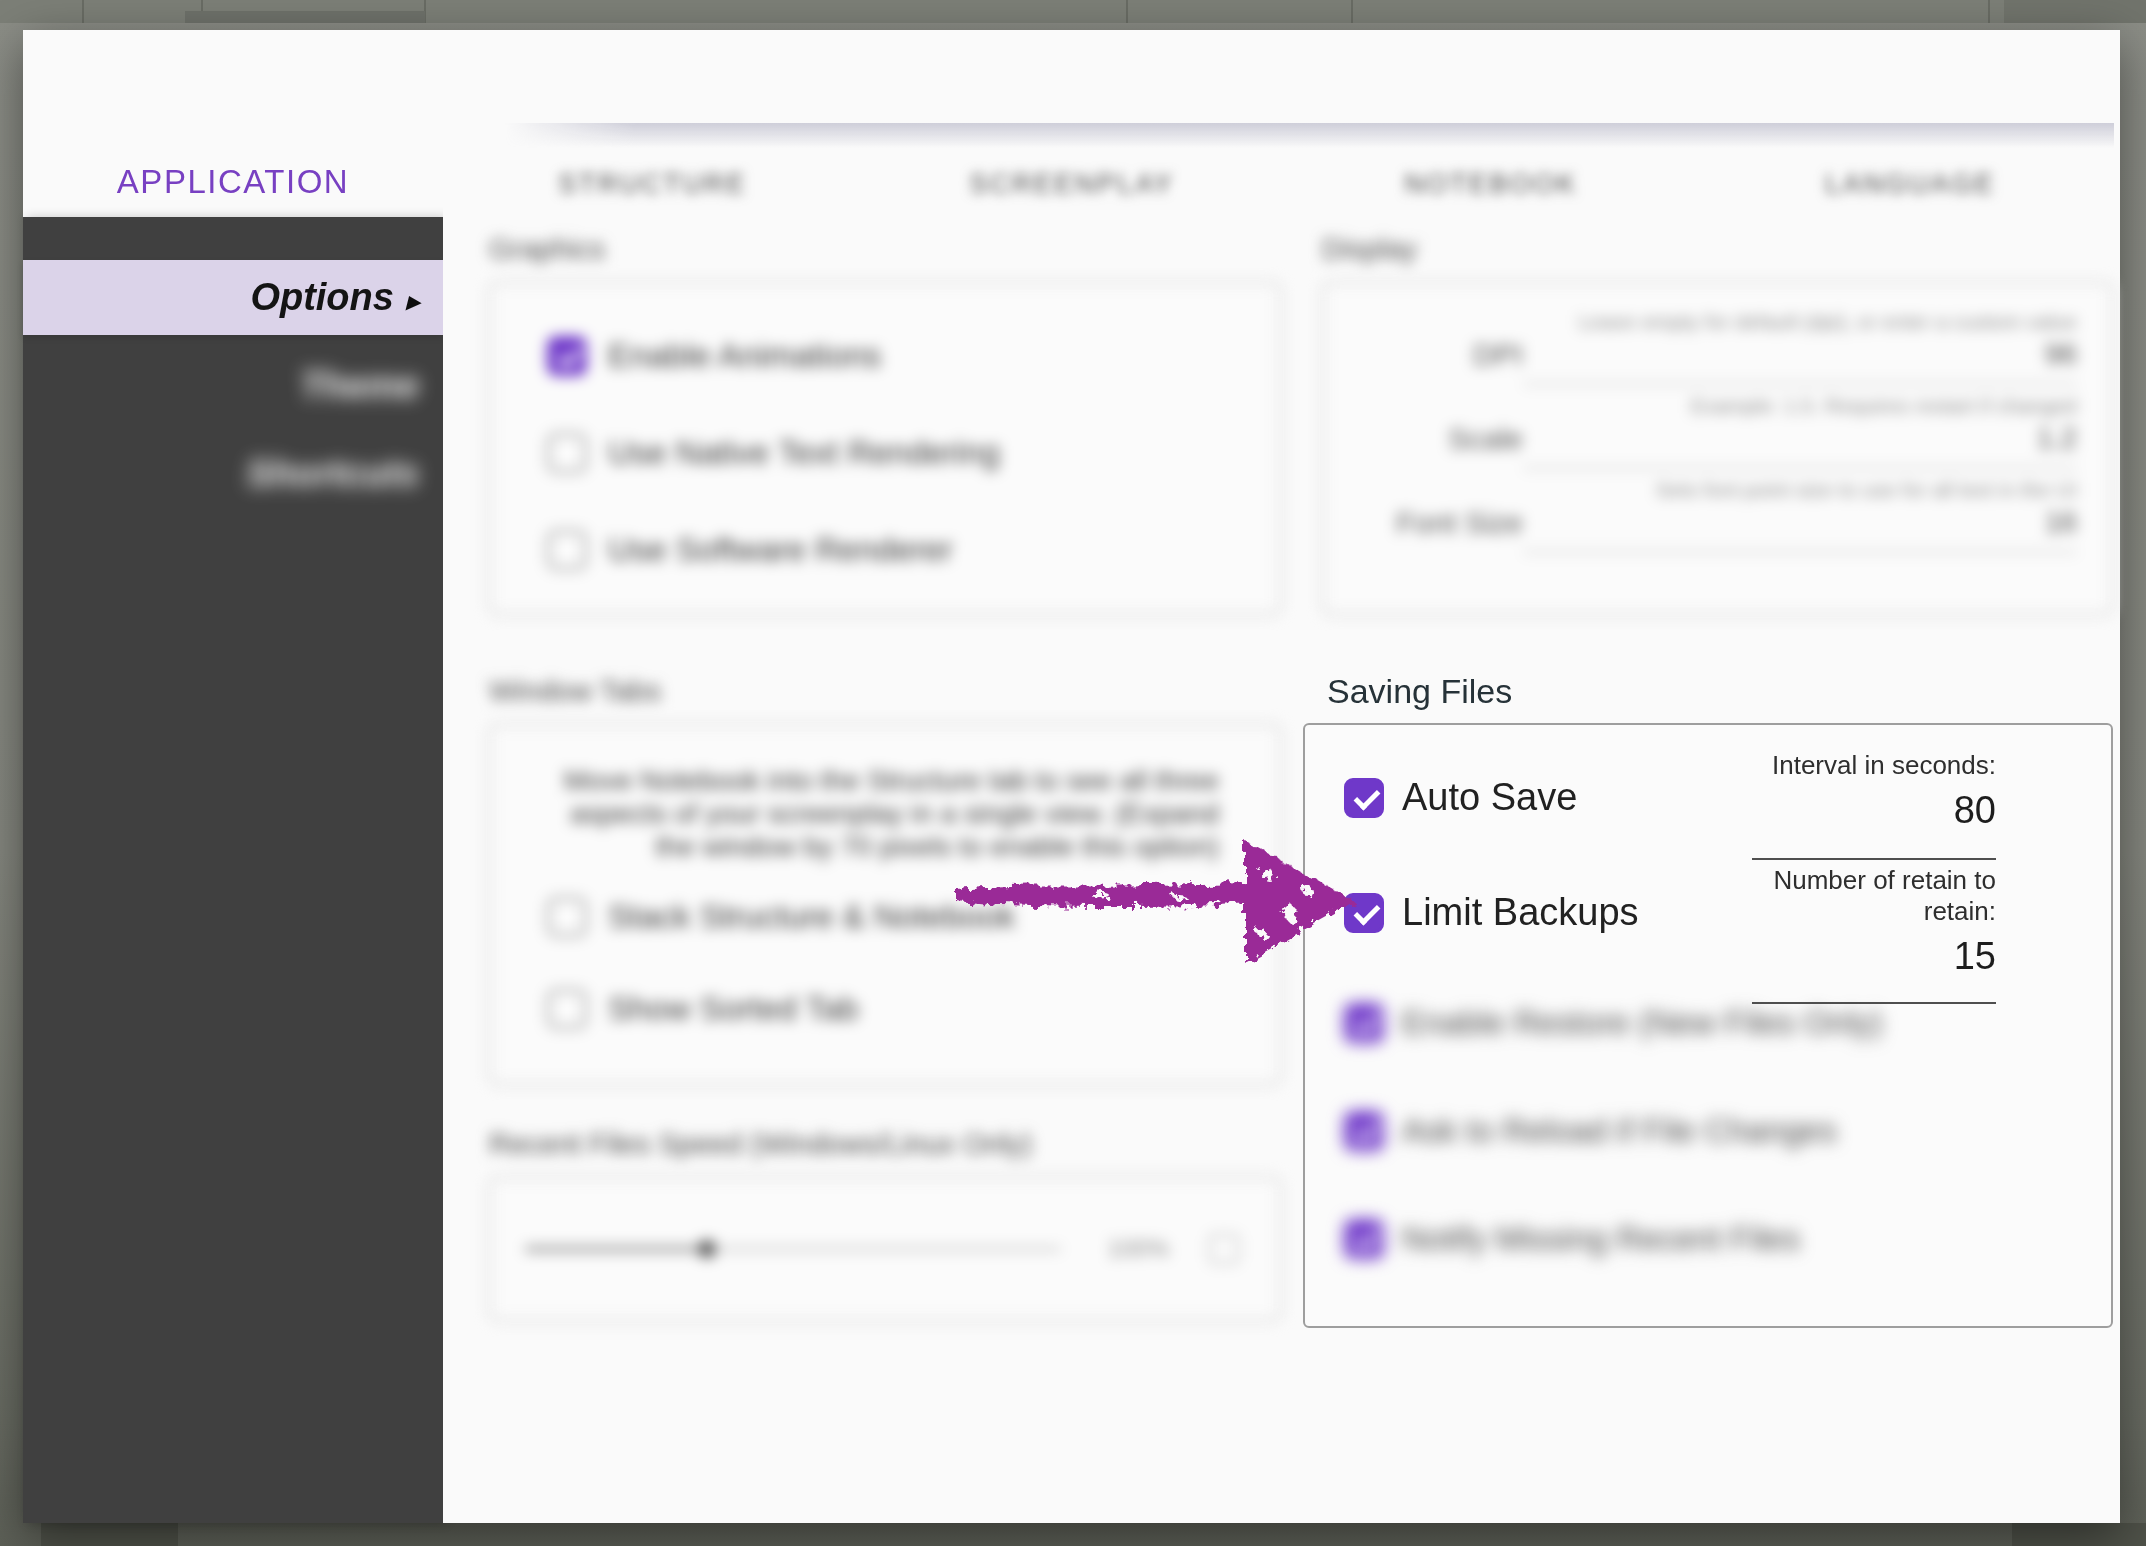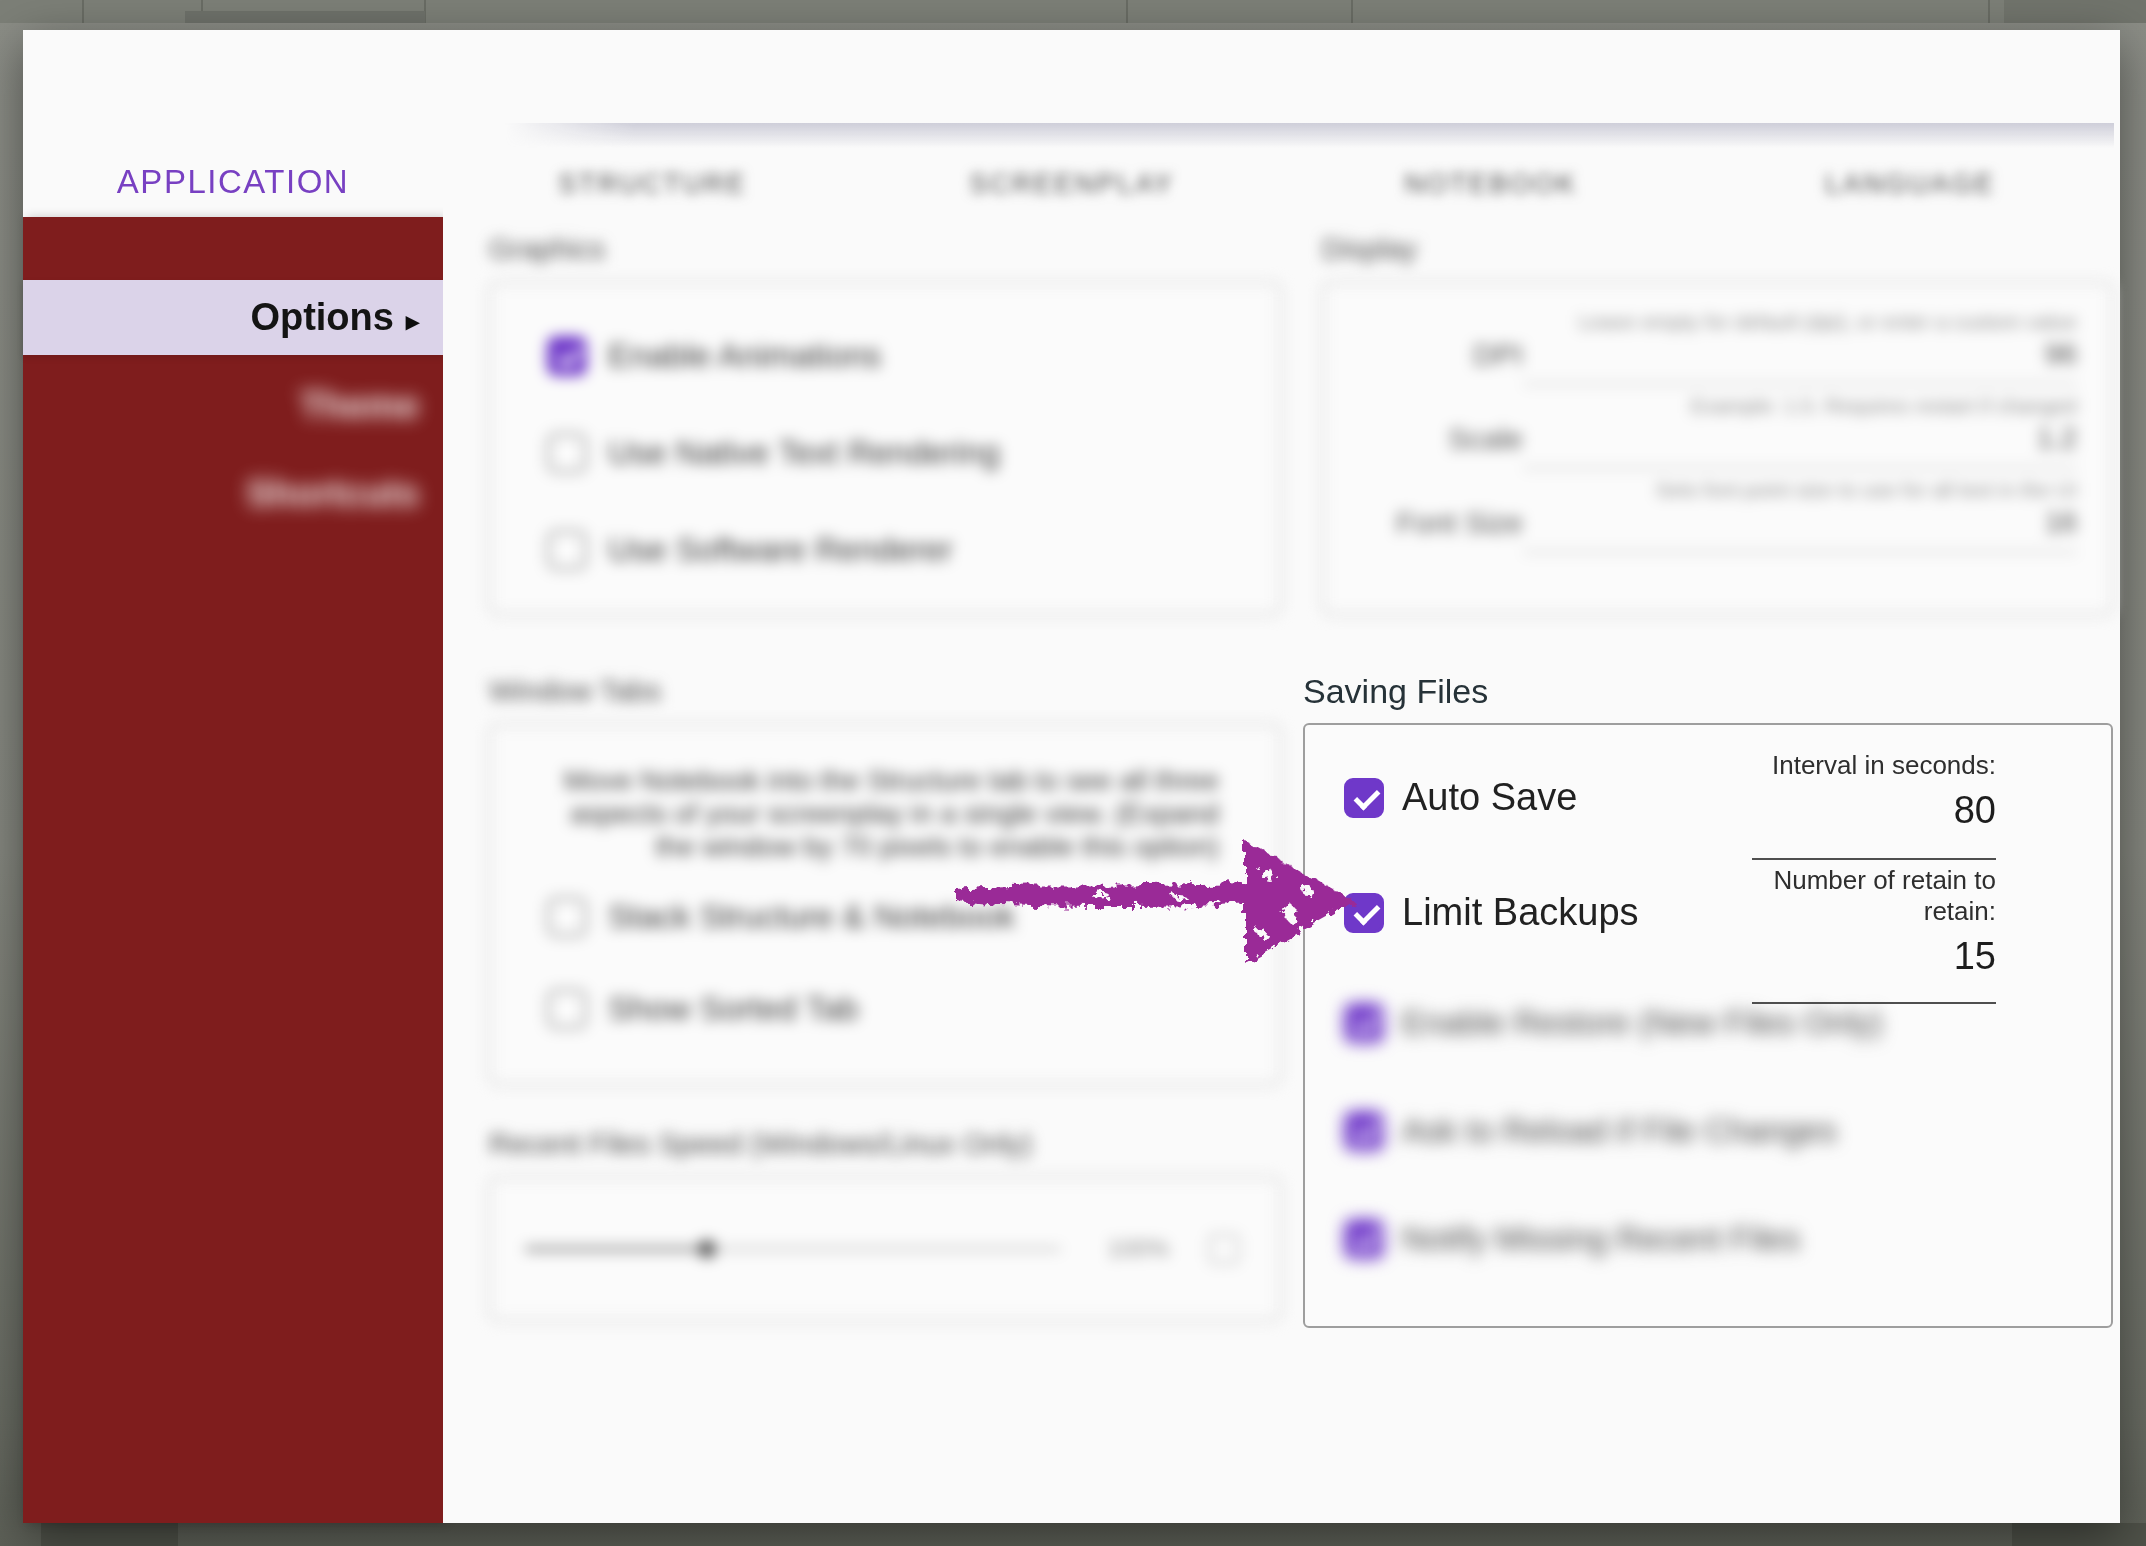--- a/index.html
+++ b/index.html
@@ -27,22 +27,22 @@
     border-radius:50%; background:#fff; border:9px solid #4a4a4a; cursor:pointer; }
   .close-btn .bar { position:absolute; left:50%; top:50%; width:25px; height:7px;
     border-radius:4px; background:#4a4a4a; }
   .close-btn .bar.a { transform:translate(-50%,-50%) rotate(45deg); }
   .close-btn .bar.b { transform:translate(-50%,-50%) rotate(-45deg); }
 
   
   .sidebar { position:absolute; left:0; top:93px; bottom:0; width:420px; }
   .app-head { height:94px; background:#fafafa; display:flex; align-items:center; justify-content:center;
     font-size:33px; letter-spacing:1.5px; color:#7840c2; font-weight:500;margin-top:12px; }
-  .side-nav { position:absolute; left:0; right:0; top:94px; bottom:0; background:#7f1d1d;
-    box-shadow:4px 0 10px rgba(0,0,0,.20); padding-top:63px; }
+  .side-nav { position:absolute; left:0; right:0; top:94px; bottom:0; background:#404040;
+    box-shadow:4px 0 10px rgba(0,0,0,.20); padding-top:43px;font-style:italic; }
   .nav-item { height:75px; line-height:75px; text-align:right; padding-right:24px;
     font-size:37px; font-weight:700; color:rgba(255,255,255,.96); margin-bottom:13px; cursor:pointer; }
   .nav-item.blurred { filter:blur(9px); }
   .nav-item.selected { background:#dbd3e9; color:#141414; filter:none; font-size:38px;
     box-shadow:0 3px 6px rgba(0,0,0,.12); }
   .nav-item.selected .tri { font-size:26px; margin-left:12px; color:#0d0d0d; }
 
   
   .content { position:absolute; left:420px; top:93px; right:0; bottom:0; background:#fafafa; }
   .head-shade { position:absolute; left:62px; right:6px; top:0; height:25px;
@@ -90,21 +90,21 @@
   .sec-display { position:absolute; left:879px; top:110px; width:791px; }
   .sec-display .box { height:333px; padding:26px 34px 0 30px; }
   .drow { display:flex; margin-bottom:9px; }
   .drow .dlabel { width:169px; font-size:30px; color:#555; padding-top:28px; }
   .dfield { flex:1; }
   .dfield .helper { font-size:21px; color:#8a8a8a; }
   .dfield .dval { font-size:29px; color:#4c4c4c; margin-top:4px; }
   .dfield .uline { border-bottom:2px solid #c6c6c6; margin-top:12px; }
 
   .sec-saving { position:absolute; left:860px; top:549px; width:810px; }
-  .sec-saving .sec-h { font-size:34px; color:#263238; margin-bottom:12px; filter:none; }
+  .sec-saving .sec-h { font-size:34px; color:#263238; margin-bottom:12px; filter:none;margin-left:24px; }
   .sec-saving .box { position:relative; height:605px; border:2px solid #9e9e9e; border-radius:6px; }
   .srow { position:absolute; left:39px; display:flex; align-items:center; gap:18px; cursor:pointer; }
   .srow .slbl { font-size:38px; color:#212121; }
   .srow.blurred { filter:blur(8px); }
   .srow.blurred .slbl { font-size:33px; color:#4a4a4a; }
   .sfield { position:absolute; left:447px; width:244px; }
   .sfield .flabel { font-size:26px; color:#2e2e2e; }
   .sfield .fval { font-size:38px; color:#1d1d1d; margin-top:8px; }
   .sfield .uline { border-bottom:2px solid #4f4f4f; }
   .sf1 .uline { margin-top:26px; }

